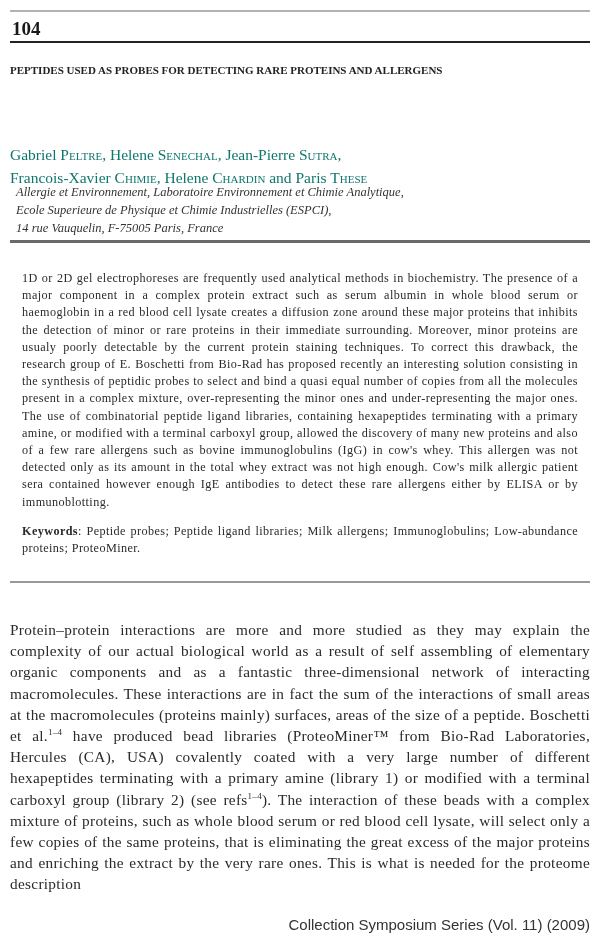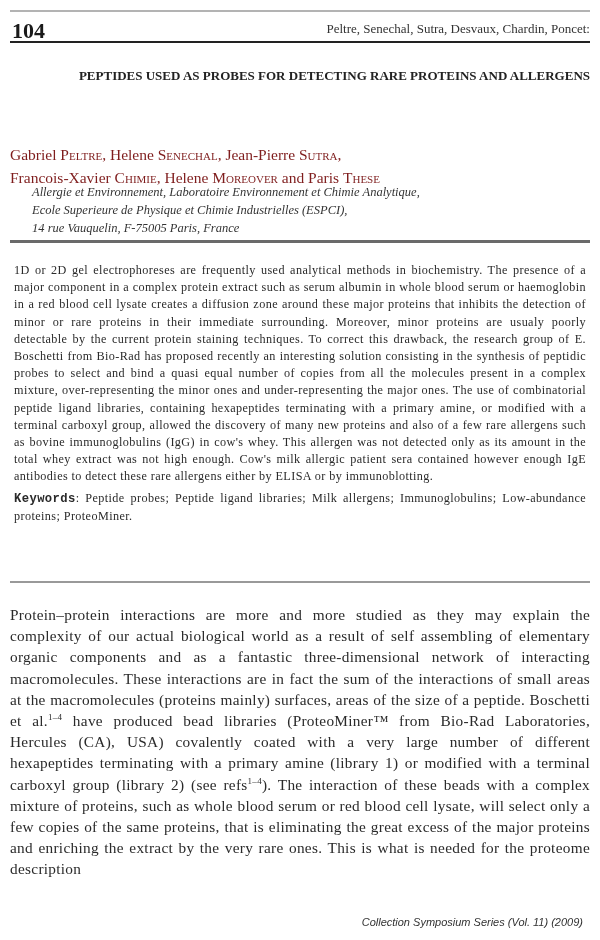--- a/index.html
+++ b/index.html
@@ -1,57 +1,56 @@
 <!DOCTYPE html>
 <html><head>
 <meta charset="utf-8">
 <style>
   html, body { margin: 0; padding: 0; background: #fff; }
   body { width: 600px; height: 940px; position: relative; overflow: hidden; color: #222; font-family: "Liberation Serif", serif; }
   .page { position: absolute; left: 10px; top: 0; width: 580px; }
   .rule-top { position: absolute; left: 0; top: 10px; width: 580px; height: 2px; background: #b3b3b3; }
   .running-head { position: absolute; left: 0; top: 16px; width: 580px; height: 24px; }
-  .page-num { position: absolute; left: 2px; top: 2px; font-weight: bold; font-size: 22px; color: #1a1a1a; }
+  .page-num { position: absolute; left: 2px; top: 2px; font-weight: bold; font-size: 19px; color: #1a1a1a; }
   .running-authors { position: absolute; right: 0; top: 5px; font-size: 13px; color: #333; }
   .rule-black { position: absolute; left: 0; top: 41px; width: 580px; height: 2px; background: #222; }
-  .title { position: absolute; left: 0; top: 62px; width: 580px; font-weight: bold; font-size: 13px; line-height: 28px; color: #222; text-align: right; }
-  .authors { position: absolute; left: 0; top: 143px; width: 580px; font-size: 15.5px; line-height: 23px; color: #7f1d1d; }
+  .title { position: absolute; left: 0; top: 62px; width: 580px; font-weight: bold; font-size: 11px; line-height: 17px; color: #222; }
+  .authors { position: absolute; left: 0; top: 143px; width: 580px; font-size: 15.5px; line-height: 23px; color: #0f766e; }
   .sc { font-variant: small-caps; }
-  .affil { position: absolute; left: 22px; top: 183px; width: 560px; font-style: italic; font-size: 12.5px; line-height: 18px; color: #333; }
+  .affil { position: absolute; left: 6px; top: 183px; width: 560px; font-style: italic; font-size: 12.5px; line-height: 18px; color: #333; }
   .rule-gray { position: absolute; left: 0; height: 3px; width: 580px; background: #6a6a6a; }
   .rule-mid { top: 240px; }
   .abstract { position: absolute; left: 0; top: 258px; width: 580px; font-size: 12.2px; line-height: 17.2px; text-align: justify; color: #2a2a2a; letter-spacing: 0.4px; }
-  .abstract p { margin: 4px; }
+  .abstract p { margin: 12px; }
   .kw { margin-top: 0; }
-  .kw b { font-weight: bold; font-family: Liberation Mono, monospace; }
+  .kw b { font-weight: bold; }
   .rule-low { top: 581px; height: 2px; background: #999; }
-  .body-text { position: absolute; left: 0; top: 604px; width: 580px; font-size: 15.3px; line-height: 21.2px; text-align: justify; color: #2a2a2a; letter-spacing: 0.3px; }
+  .body-text { position: absolute; left: 0; top: 619px; width: 580px; font-size: 15.3px; line-height: 21.2px; text-align: justify; color: #2a2a2a; letter-spacing: 0.3px; }
   .body-text p { margin: 0; text-indent: 0; }
   sup { font-size: 9px; line-height: 0; vertical-align: 6px; }
-  .footer { position: absolute; right: 7px; top: 916px; font-family: "Liberation Sans", sans-serif; font-size: 11px; color: #333; font-style: italic; }
+  .footer { position: absolute; right: 0; top: 916px; font-family: "Liberation Sans", sans-serif; font-size: 15px; color: #333; }
 </style>
 </head>
 <body>
 
 <div class="page">
   <div class="rule-top"></div>
   <div class="running-head">
     <span class="page-num">104</span>
-    <span class="running-authors">Peltre, Senechal, Sutra, Desvaux, Chardin, Poncet:</span>
   </div>
   <div class="rule-black"></div>
 
   <div class="title">PEPTIDES USED AS PROBES FOR DETECTING RARE PROTEINS AND ALLERGENS</div>
 
   <div class="authors">
     <span><span>Gabriel</span> <span class="sc">Peltre</span><span>, </span></span>
     <span><span>Helene</span> <span class="sc">Senechal</span><span>, </span></span>
     <span><span>Jean-Pierre</span> <span class="sc">Sutra</span><span>,</span></span><br>
     <span><span>Francois-Xavier</span> <span class="sc">Chimie</span><span>, </span></span>
-    <span><span>Helene</span> <span class="sc">Moreover</span><span style="white-space:pre"> and </span></span><span><span>Paris</span> <span class="sc">These</span></span>
+    <span><span>Helene</span> <span class="sc">Chardin</span><span style="white-space:pre"> and </span></span><span><span>Paris</span> <span class="sc">These</span></span>
   </div>
 
   <div class="affil">
     <div>Allergie et Environnement, Laboratoire Environnement et Chimie Analytique,</div>
     <div>Ecole Superieure de Physique et Chimie Industrielles (ESPCI),</div>
     <div>14 rue Vauquelin, F-75005 Paris, France</div>
   </div>
 
   <div class="rule-gray rule-mid"></div>
 

